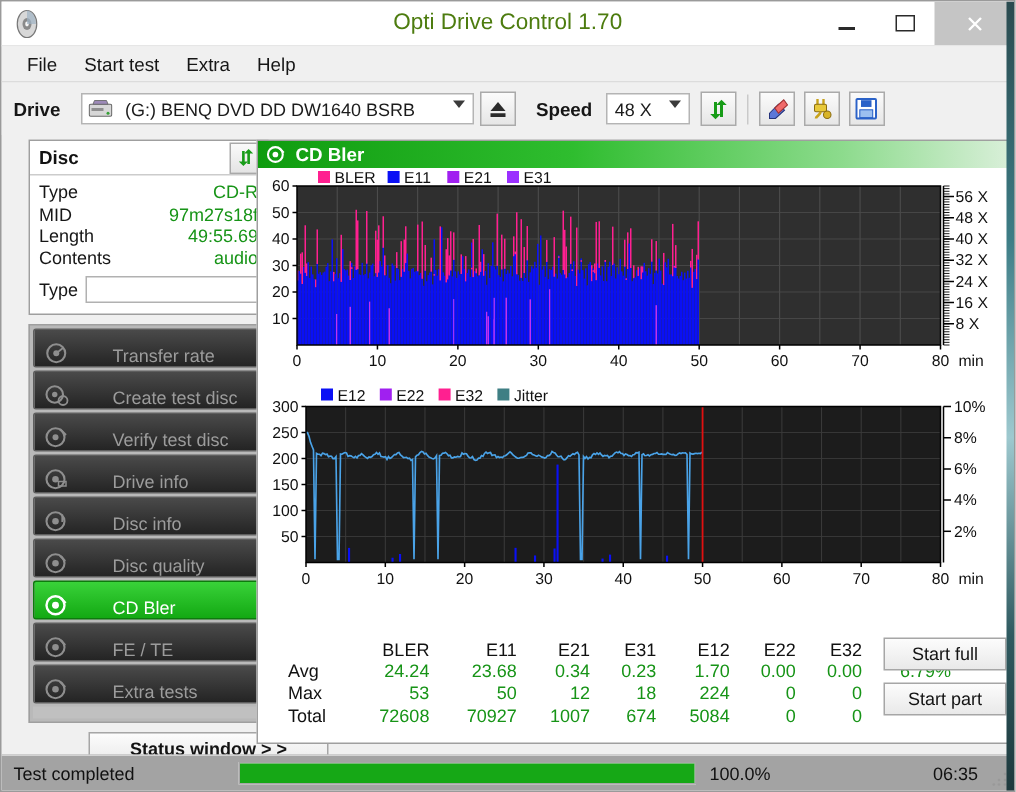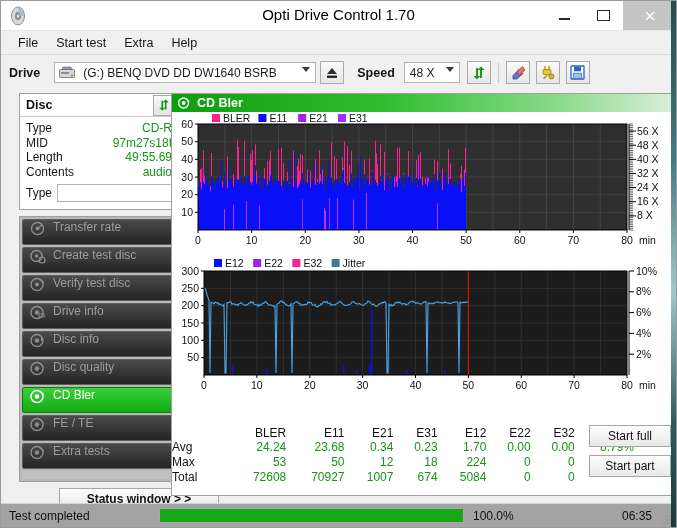--- a/index.html
+++ b/index.html
@@ -21,21 +21,21 @@
   
   .titlebar{
     position:relative;height:29px;background:#ffffff;
     border-bottom:1px solid #e6e6e6;
   }
   .app-icon{
     position:absolute;left:8px;top:5px;width:20px;height:20px;
   }
   .title-text{
     position:absolute;left:0;right:0;top:5px;text-align:center;
-    font-size:15px;color:#000000;font-family:"Liberation Sans",sans-serif;
+    font-size:15px;color:#4d7c0f;font-family:"Liberation Sans",sans-serif;
   }
   .wbtn{
     position:absolute;top:0;height:29px;width:39px;
     display:flex;align-items:center;justify-content:center;
     color:#2a2a2a;font-size:13px;
   }
   .wbtn.min{right:92px;}
   .wbtn.max{right:53px;}
   .wbtn.close{right:0;width:53px;background:#c5c5c5;color:#ffffff;}
   .minglyph{width:11px;height:2px;background:#2a2a2a;margin-top:7px;}
@@ -101,24 +101,24 @@
     font-size:11px;padding:0 2px;color:#111;font-family:"Liberation Sans",sans-serif;
   }
   .disc-btn{
     width:22px;height:21px;margin-left:3px;background:linear-gradient(#fafafa,#e4e4e4);
     border:1px solid #a9a9a9;display:flex;align-items:center;justify-content:center;
     box-sizing:border-box;
   }
 
   .navlist{margin-top:6px;border:1px solid #9f9f9f;background:#b9b9b9;padding:2px;width:160px;box-sizing:border-box;}
   .navbtn{
-    height:26px;margin-bottom:2px;display:flex;align-items:flex-start;
+    height:26px;margin-bottom:2px;display:flex;align-items:flex-end;
     background:linear-gradient(#4a4a4a,#242424);
     border:1px solid #5e5e5e;border-radius:2px;box-sizing:border-box;
-    padding-left:6px;color:#9c9c9c;font-size:12px;
+    padding-left:6px;color:#9c9c9c;font-size:12px;gap:22px;
   }
   .navbtn.active{
     background:linear-gradient(#39d239,#13a913);
     border:1px solid #0d7a0d;color:#ffffff;
   }
   .navbtn .nicon{width:17px;height:17px;margin-right:7px;flex:none;}
   .navfoot{height:8px;background:#c0c0c0;}
 
   .statusbtn{
     margin-top:6px;width:160px;height:22px;
@@ -140,21 +140,21 @@
   .chart-title .ct-text{color:#ffffff;font-weight:bold;font-size:12.5px;}
 
   .plotwrap{position:relative;}
   svg{display:block;}
 
   
   .statsarea{position:absolute;left:0;top:332px;width:500px;height:70px;}
   table.stats{border-collapse:collapse;font-size:12px;width:100%;}
   table.stats th{font-weight:normal;color:#111111;text-align:right;padding:0 4px;}
   table.stats td{text-align:right;padding:0 4px;color:#179417;line-height:15px;}
-  table.stats td.rowhdr{text-align:left;color:#111111;padding-left:0;}
+  table.stats td.rowhdr{text-align:left;color:#111111;padding-left:20px;}
 
   .startbtns{position:absolute;right:5px;top:424px;width:82px;text-align:center;}
   .startbtn{
     width:82px;height:22px;margin-bottom:8px;
     background:linear-gradient(#fcfcfc,#e9e9e9);border:1px solid #a6a6a6;
     display:flex;align-items:center;justify-content:center;box-sizing:border-box;
     font-size:12px;color:#131313;
   }
 
   

